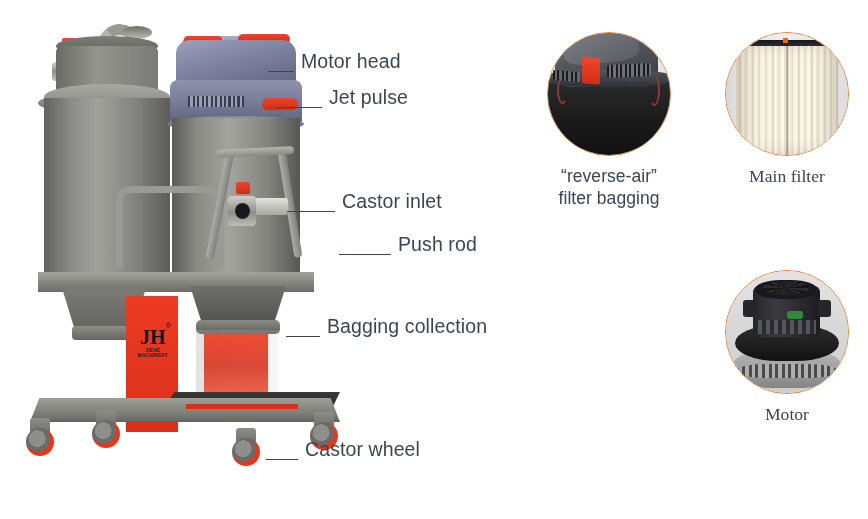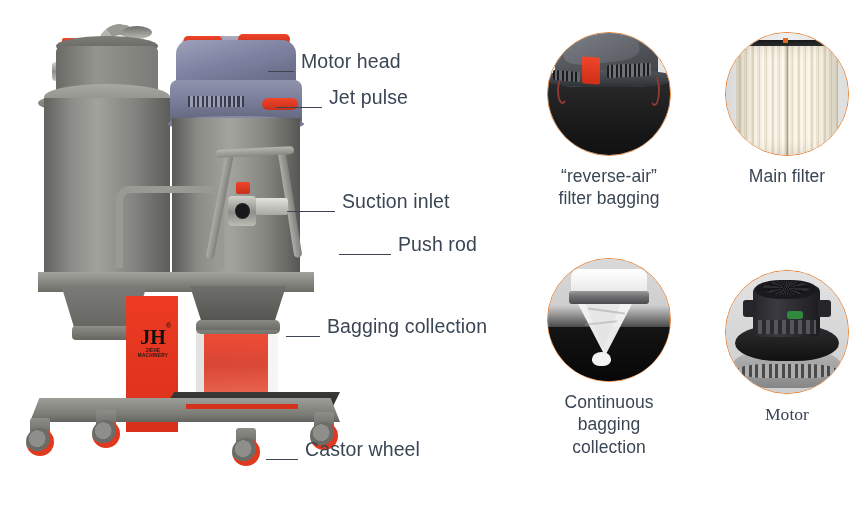--- a/index.html
+++ b/index.html
@@ -326,21 +326,21 @@
   </div>
 
   <div class="callout" style="left:276px; top:88px;">
     <span class="leader" style="width:46px;"></span>
     <span class="callout-text">Jet pulse</span>
   </div>
 
 
   <div class="callout" style="left:287px; top:192px;">
     <span class="leader" style="width:48px;"></span>
-    <span class="callout-text">Suction inlet</span>
+    <span class="callout-text">Castor inlet</span>
   </div>
 
   <div class="callout" style="left:339px; top:235px;">
     <span class="leader" style="width:52px;"></span>
     <span class="callout-text">Push rod</span>
   </div>
 
   <div class="callout" style="left:286px; top:317px;">
     <span class="leader" style="width:34px;"></span>
     <span class="callout-text">Bagging collection</span>
@@ -369,38 +369,23 @@
   </div>
 
   <div class="photo-cell" style="left:712px; top:32px;">
     <div class="circle">
       <div class="p2-bg"></div>
       <div class="p2-pleats"></div>
       <div class="p2-seam"></div>
       <div class="p2-captop"></div>
       <div class="p2-caporange"></div>
     </div>
-    <div class="cap" style="white-space:pre-line;">Main filter</div>
-  </div>
-
-  <div class="photo-cell" style="left:534px; top:258px;">
-    <div class="circle">
-      <div class="p3-bg"></div>
-      <div class="p3-dark"></div>
-      <div class="p3-cone"></div>
-      <div class="p3-cone2"></div>
-      <div class="p3-bagtop"></div>
-      <div class="p3-band"></div>
-      <div class="p3-fold1"></div>
-      <div class="p3-fold2"></div>
-      <div class="p3-knot"></div>
-    </div>
-    <div class="cap" style="white-space:pre-line;">Continuous bagging
-collection</div>
-  </div>
+    <div class="cap" style="white-space:pre-line;font-family:Liberation Serif, serif;">Main filter</div>
+  </div>
+
 
   <div class="photo-cell" style="left:712px; top:270px;font-family:Liberation Serif, serif;">
     <div class="circle">
       <div class="p4-bg"></div>
       <div class="p4-base"></div>
       <div class="p4-ribs"></div>
       <div class="p4-disc"></div>
       <div class="p4-body"></div>
       <div class="p4-mid"></div>
       <div class="p4-lugL"></div>

